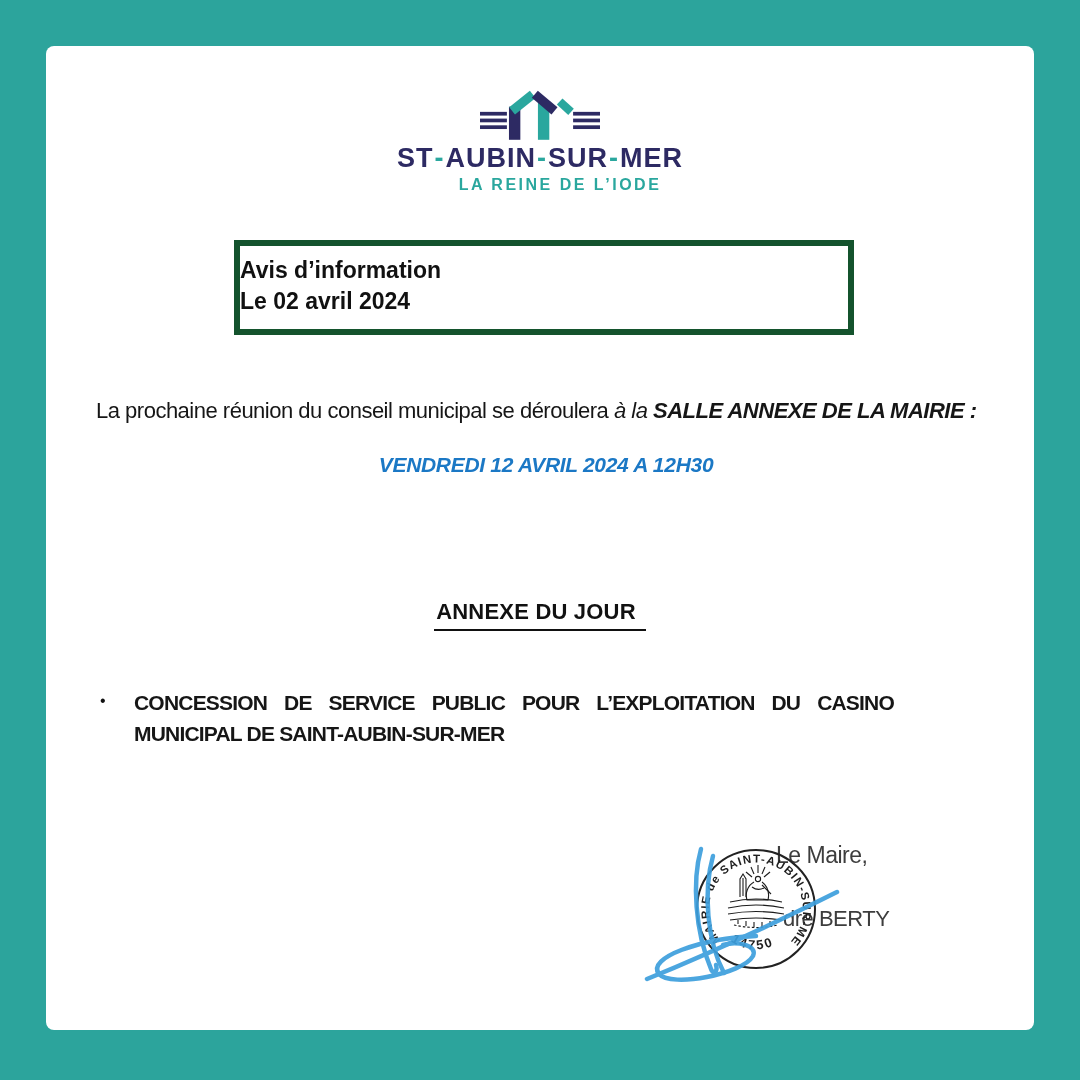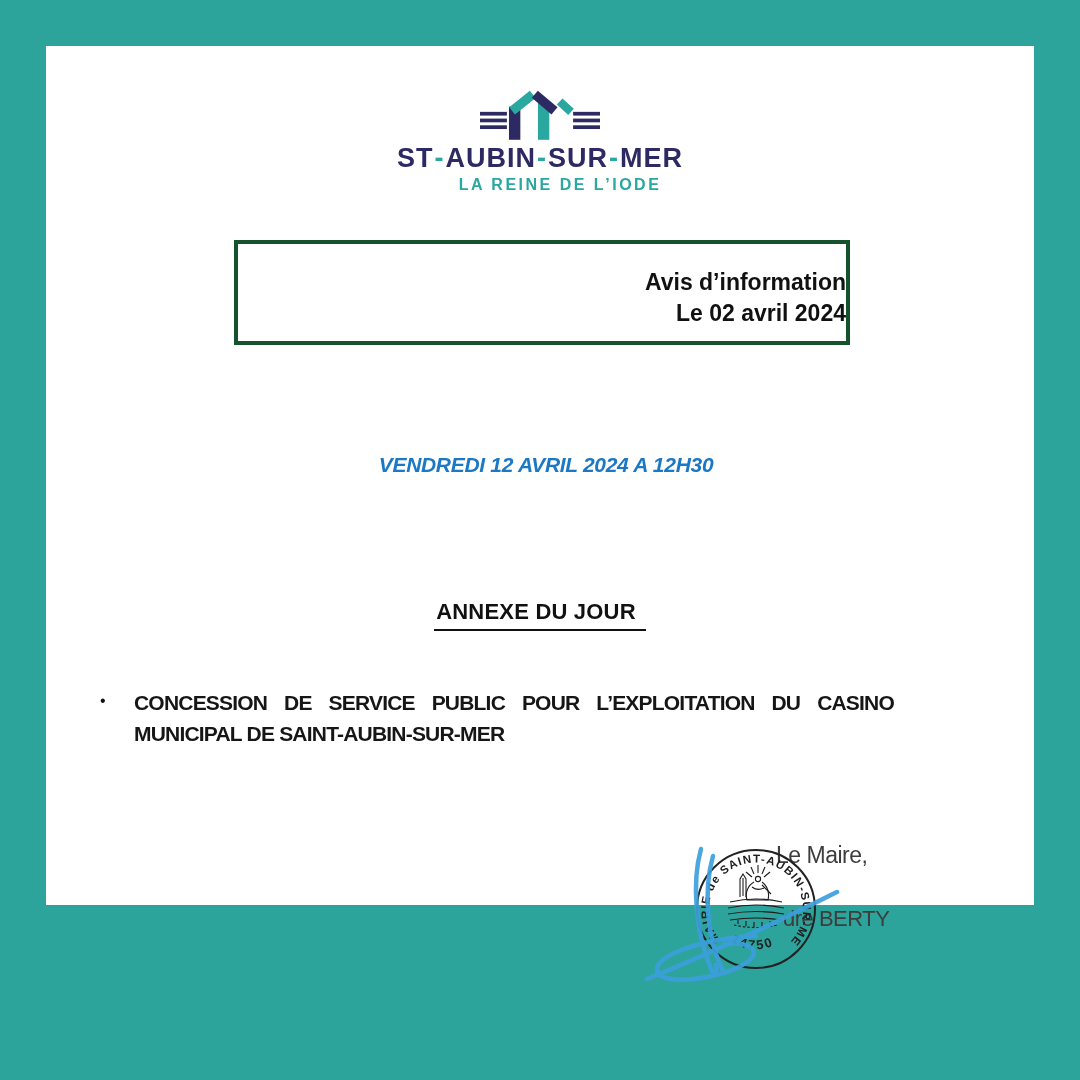--- a/index.html
+++ b/index.html
@@ -1,31 +1,31 @@
 <!DOCTYPE html>
 <html><head>
 <meta charset="utf-8">
 <style>
   html,body{margin:0;padding:0;width:1080px;height:1080px;overflow:hidden;
     font-family:"Liberation Sans",sans-serif;}
   .frame{position:absolute;inset:0;width:1080px;height:1080px;background:#2ca49c;}
-  .paper{position:absolute;left:46px;top:46px;width:988px;height:859px;background:#ffffff;}
+  .paper{position:absolute;left:46px;top:46px;width:988px;height:984px;background:#ffffff;border-radius:8px;}
 
   
   .logo-wrap{position:absolute;left:0;top:44px;width:988px;text-align:center;}
   .logo-icon-svg{display:block;margin:0 auto;width:120px;height:52px;}
   .brand-title{margin-top:2px;font-size:27px;font-weight:bold;letter-spacing:1px;
     color:#2d2a63;line-height:28px;}
   .brand-title .hy{color:#2aa79e;font-weight:bold;padding:0 1px;}
   .brand-tagline{margin-top:4px;font-size:16px;font-weight:bold;letter-spacing:2.5px;
     color:#2aa79e;padding-left:40px;}
 
   
   .notice-box{position:absolute;left:188px;top:194px;width:608px;height:74px;
-    border:4px solid #14532d;text-align:right;padding-top:23px;}
+    border:6px solid #14532d;text-align:left;padding-top:9px;}
   .notice-box .ln{font-size:23px;font-weight:bold;color:#111;line-height:31px;}
 
   
   .para{position:absolute;left:50px;top:352px;width:900px;font-size:22px;
     letter-spacing:-0.5px;color:#161616;}
   .para .it{font-style:italic;}
   .para .bi{font-style:italic;font-weight:bold;}
   .blue-line{position:absolute;left:50px;width:900px;font-size:21px;font-weight:bold;
     font-style:italic;color:#1b78c5;letter-spacing:-0.3px;text-align:center;}
   .blue-1{top:407px;}
@@ -83,20 +83,23 @@
         <span>ST</span><span class="hy">-</span><span>AUBIN</span><span class="hy">-</span><span>SUR</span><span class="hy">-</span><span>MER</span>
       </div>
       <div class="brand-tagline">LA REINE DE L’IODE</div>
     </div>
 
     <div class="notice-box">
       <div class="ln">Avis d’information</div>
       <div class="ln">Le 02 avril 2024</div>
     </div>
 
+    <div class="para">
+      <span>La prochaine réunion du conseil municipal se déroulera </span><span class="it">à la </span><span class="bi">SALLE ANNEXE DE LA MAIRIE</span><span class="bi"> :</span>
+    </div>
 
     <div class="blue-line blue-1">VENDREDI 12 AVRIL 2024 A 12H30</div>
 
     <div class="agenda-head-wrap">
       <span class="agenda-head">ANNEXE DU JOUR</span>
     </div>
     <div class="agenda-item-row">
       <span class="agenda-bullet">•</span>
       <span class="agenda-text">CONCESSION DE SERVICE PUBLIC POUR L’EXPLOITATION DU CASINO MUNICIPAL DE SAINT-AUBIN-SUR-MER</span>
     </div>

